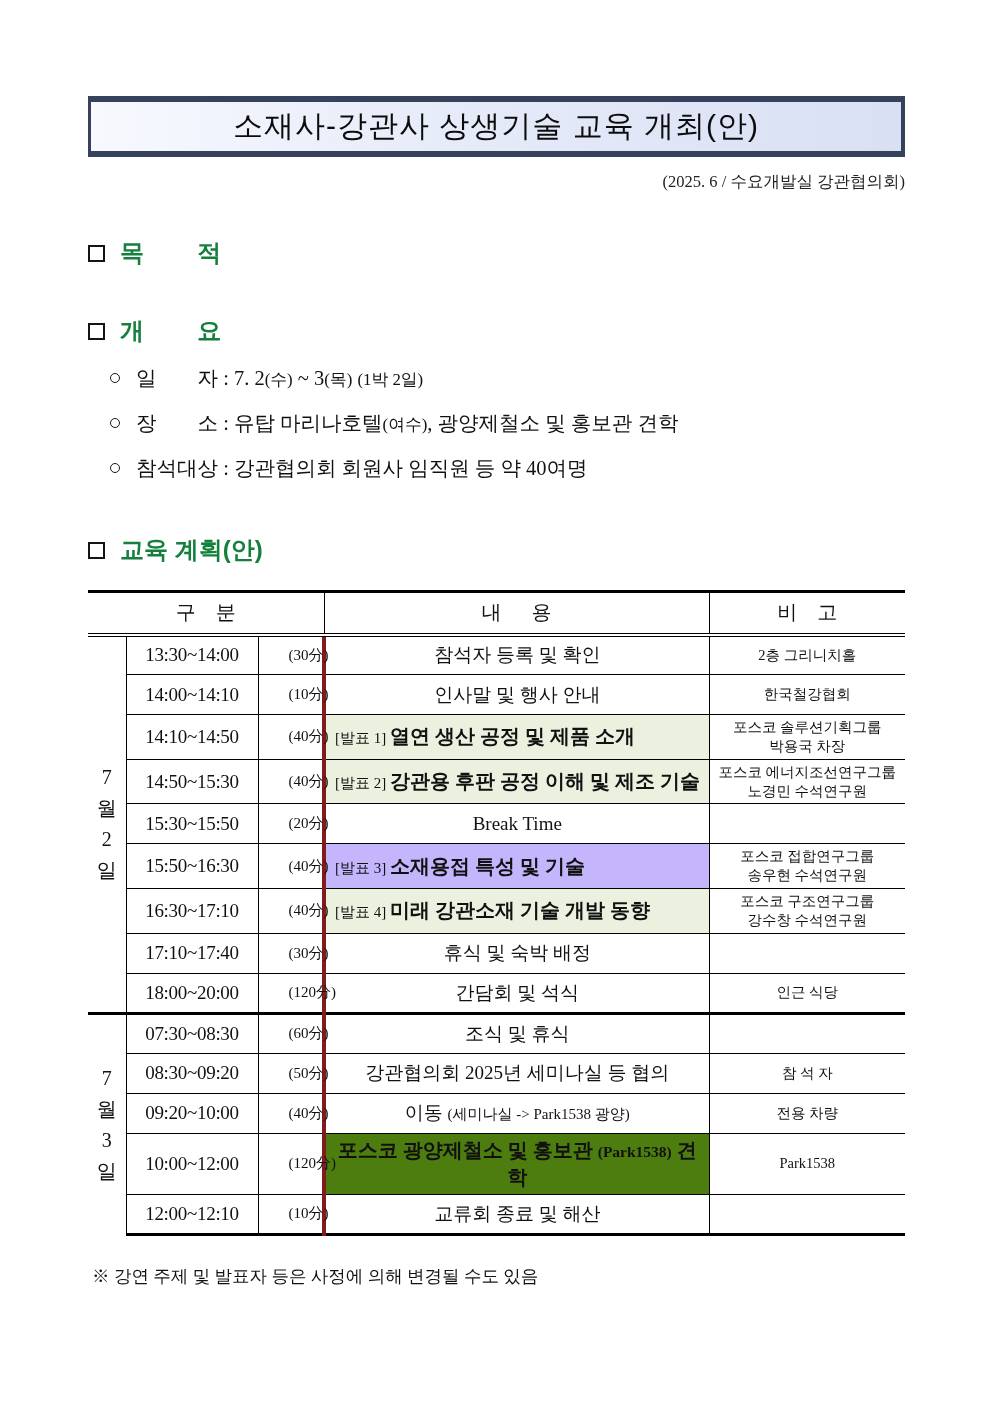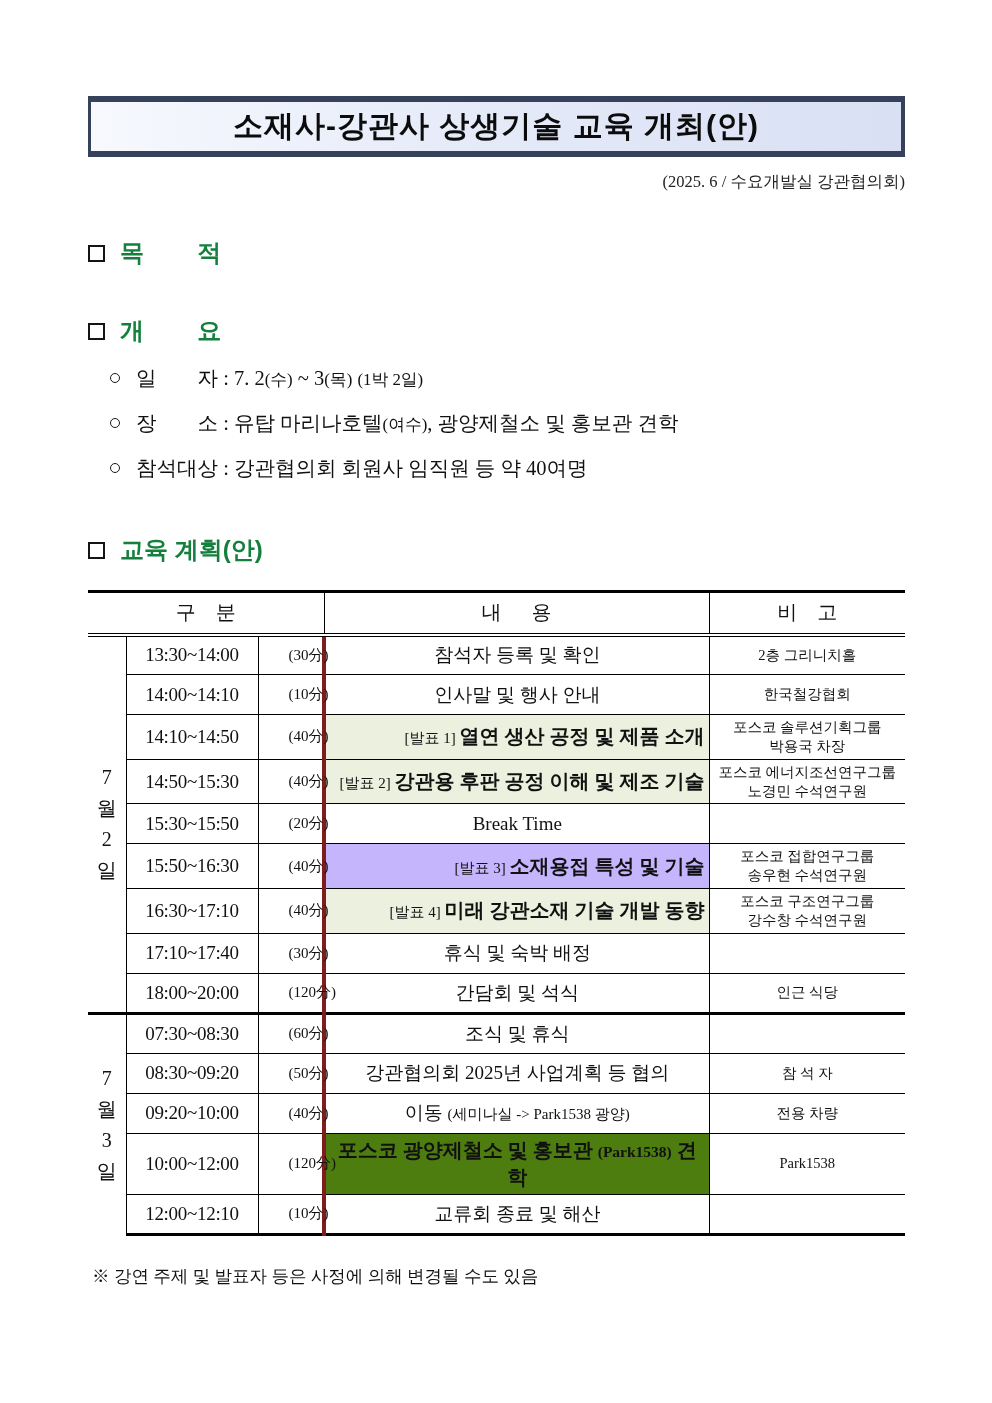--- a/index.html
+++ b/index.html
@@ -22,21 +22,21 @@
     border-left: 3px solid #36425c;
     border-right: 4px solid #36425c;
     background: linear-gradient(90deg, #f7f9fe 0%, #e6ebf9 45%, #d9e0f4 100%);
     height: 61px;
     display: flex;
     align-items: center;
     justify-content: center;
   }
   .banner-title {
     font-family: "Liberation Sans", "DejaVu Sans", sans-serif;
-    font-weight: 700;
+    font-weight: 400;
     font-size: 30px;
     letter-spacing: 1px;
     color: #0c0c0c;
   }
 
   .subtitle {
     margin-top: 14px;
     text-align: right;
     font-size: 16.5px;
     color: #222;
@@ -138,21 +138,21 @@
     border-right: 4px solid #7f1d1d;
     font-size: 15px;
     white-space: nowrap;
     padding-left: 30px;
   }
   td.content {
     border-right: 1px solid #000;
     font-size: 19px;
     height: 40px;
   }
-  td.content.left { text-align: right; padding-left: 9px; }
+  td.content.left { text-align: left; padding-left: 9px; }
   td.content .seg-b { font-size: 20px; }
   td.content .seg-s { font-size: 15px; }
   td.content .seg-sb { font-size: 15.5px; }
   td.note {
     font-size: 14.5px;
     line-height: 1.3;
     white-space: pre-line;
   }
 
   .footnote {
@@ -289,21 +289,21 @@
 3
 일</td>
           <td class="time">07:30~08:30</td>
           <td class="dur">(60分)</td>
           <td class="content"><span class="seg-p">조식 및 휴식</span></td>
           <td class="note"></td>
         </tr>
         <tr>
           <td class="time">08:30~09:20</td>
           <td class="dur">(50分)</td>
-          <td class="content"><span class="seg-p">강관협의회 2025년 사업계획 등 협의</span></td>
+          <td class="content"><span class="seg-p">강관협의회 2025년 세미나실 등 협의</span></td>
           <td class="note">참 석 자</td>
         </tr>
         <tr>
           <td class="time">09:20~10:00</td>
           <td class="dur">(40分)</td>
           <td class="content"><span class="seg-p">이동 </span><span class="seg-s">(세미나실 -&gt; Park1538 광양)</span></td>
           <td class="note">전용 차량</td>
         </tr>
         <tr>
           <td class="time">10:00~12:00</td>

